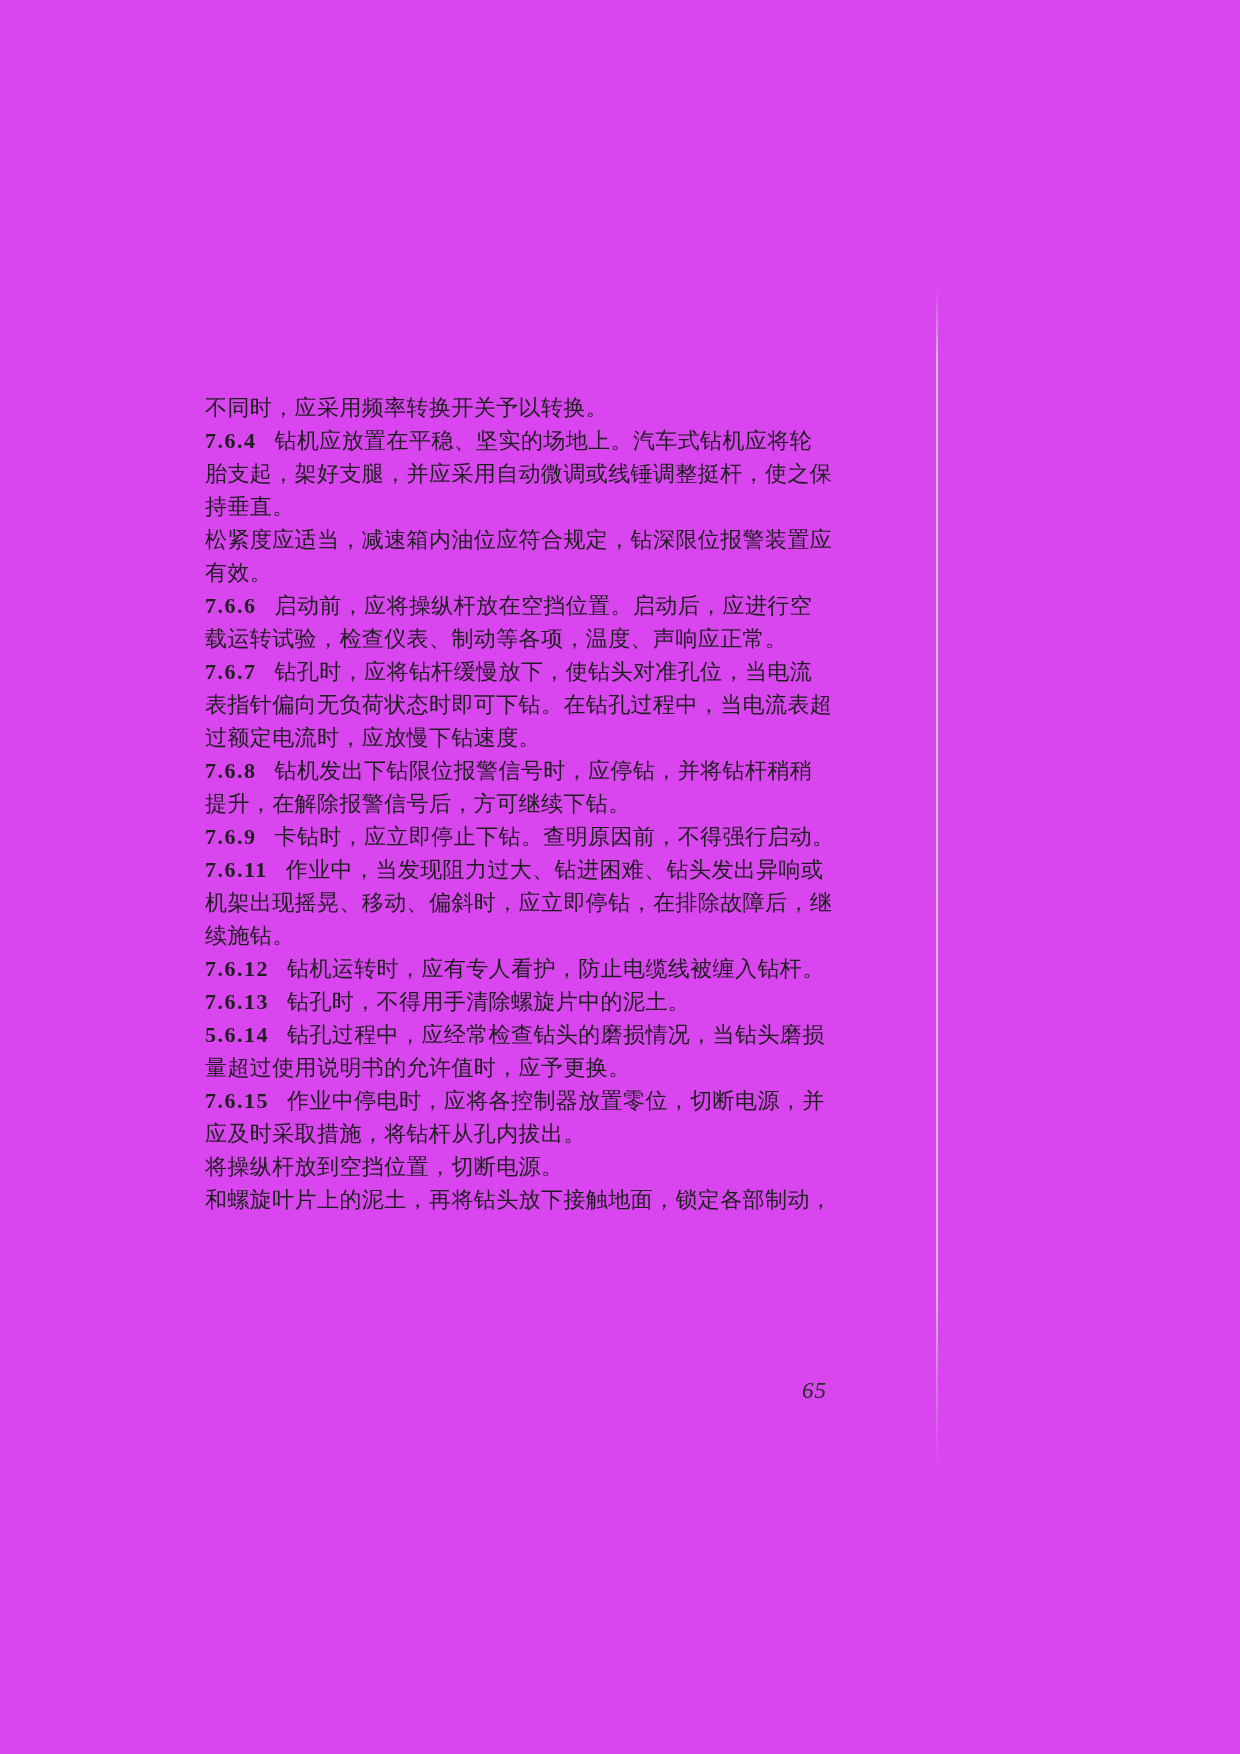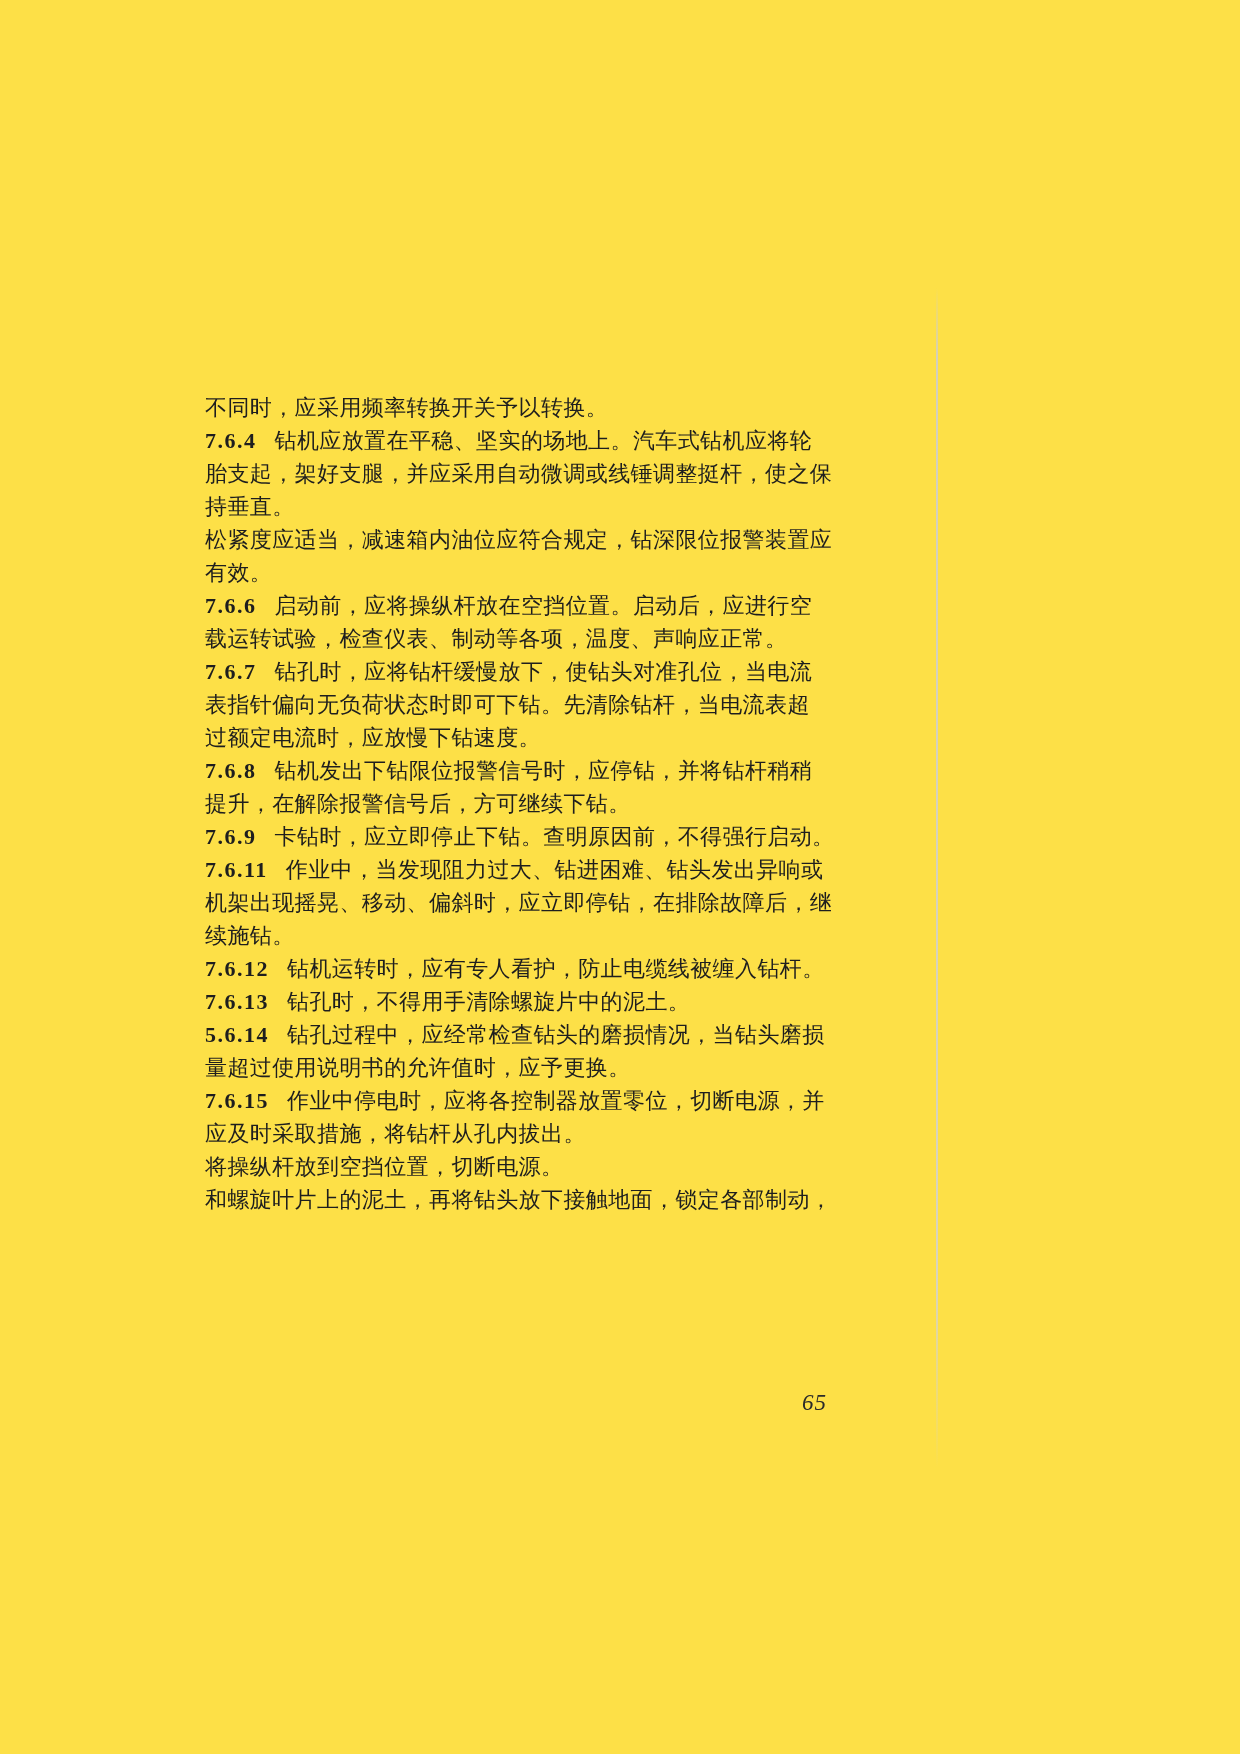--- a/index.html
+++ b/index.html
@@ -4,21 +4,21 @@
 <style>
   html, body {
     margin: 0;
     padding: 0;
     background: #ffffff;
   }
   .page {
     position: relative;
     width: 1240px;
     height: 1754px;
-    background: #fde047;
+    background: #d946ef;
     overflow: hidden;
     font-family: "Liberation Serif", "DejaVu Serif", serif;
     color: #1e1e1e;
   }
   
   .scan-edge {
     position: absolute;
     left: 936px;
     top: 288px;
     width: 2px;
@@ -52,21 +52,20 @@
     display: inline-block;
   }
   .page-number {
     position: absolute;
     left: 802px;
     top: 1378px;
     font-size: 23px;
     font-style: italic;
     color: #2a2a2a;
     letter-spacing: 1px;
-    margin-top: 12px;
   }
 </style>
 </head>
 <body>
 
 <div class="page">
   <div class="scan-edge"></div>
 
   <div class="text-block">
   <div class="clause">
@@ -92,21 +91,21 @@
     <div class="line first-line">
       <span class="clause-num">7.6.6</span><span class="line-text">启动前，应将操纵杆放在空挡位置。启动后，应进行空</span>
     </div>
   <div class="line">载运转试验，检查仪表、制动等各项，温度、声响应正常。</div>
       </div>
 
   <div class="clause">
     <div class="line first-line">
       <span class="clause-num">7.6.7</span><span class="line-text">钻孔时，应将钻杆缓慢放下，使钻头对准孔位，当电流</span>
     </div>
-  <div class="line">表指针偏向无负荷状态时即可下钻。先清除钻杆，当电流表超</div>
+  <div class="line">表指针偏向无负荷状态时即可下钻。在钻孔过程中，当电流表超</div>
         <div class="line">过额定电流时，应放慢下钻速度。</div>
       </div>
 
   <div class="clause">
     <div class="line first-line">
       <span class="clause-num">7.6.8</span><span class="line-text">钻机发出下钻限位报警信号时，应停钻，并将钻杆稍稍</span>
     </div>
   <div class="line">提升，在解除报警信号后，方可继续下钻。</div>
       </div>
 

